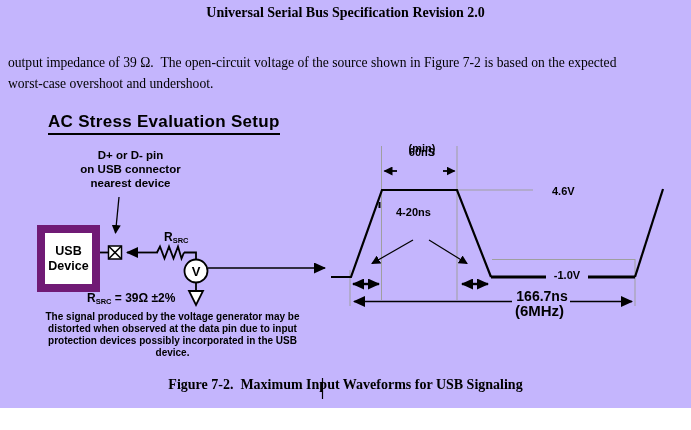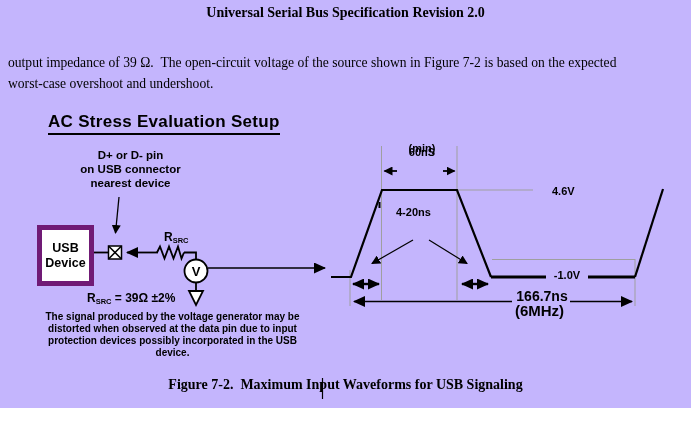--- a/index.html
+++ b/index.html
@@ -12,21 +12,21 @@
   .preline{white-space:pre-wrap;}
   .ctr{text-align:center;}
   #doc-title{left:0;right:0;top:5px;font-weight:bold;font-size:14px;text-align:center;}
   #body-text{left:8px;top:52px;width:680px;font-size:13.6px;line-height:21px;}
   #setup-heading{
     left:48px;top:112px;font-size:17px;font-weight:bold;letter-spacing:.3px;
     border-bottom:2px solid #000;padding-bottom:1px;
   }
   #pin-label{left:58px;top:148px;width:145px;font-size:11.5px;font-weight:bold;line-height:14px;}
   #usb-device-box{
-    left:37px;top:225px;width:47px;height:51px;border:5px solid #701a75;background:#fff;
+    left:37px;top:225px;width:47px;height:51px;border:8px solid #701a75;background:#fff;
     display:flex;align-items:center;justify-content:center;
     font-size:12.5px;font-weight:bold;line-height:15px;text-align:center;
   }
   #rsrc-label{left:164px;top:230px;font-size:12px;font-weight:bold;}
   #vsource-label{left:189px;top:264px;width:14px;text-align:center;font-size:13px;font-weight:bold;}
   #rsrc-value{left:87px;top:291px;font-size:12px;font-weight:bold;}
   sub.sb{font-size:7.5px;font-weight:bold;vertical-align:-2px;letter-spacing:0;}
   #note-text{left:40px;top:311px;width:265px;font-size:10px;font-weight:bold;line-height:12px;}
   .wlabel{font-weight:bold;font-size:11px;line-height:13px;}
   #wf-width{left:391px;top:146px;width:62px;}

